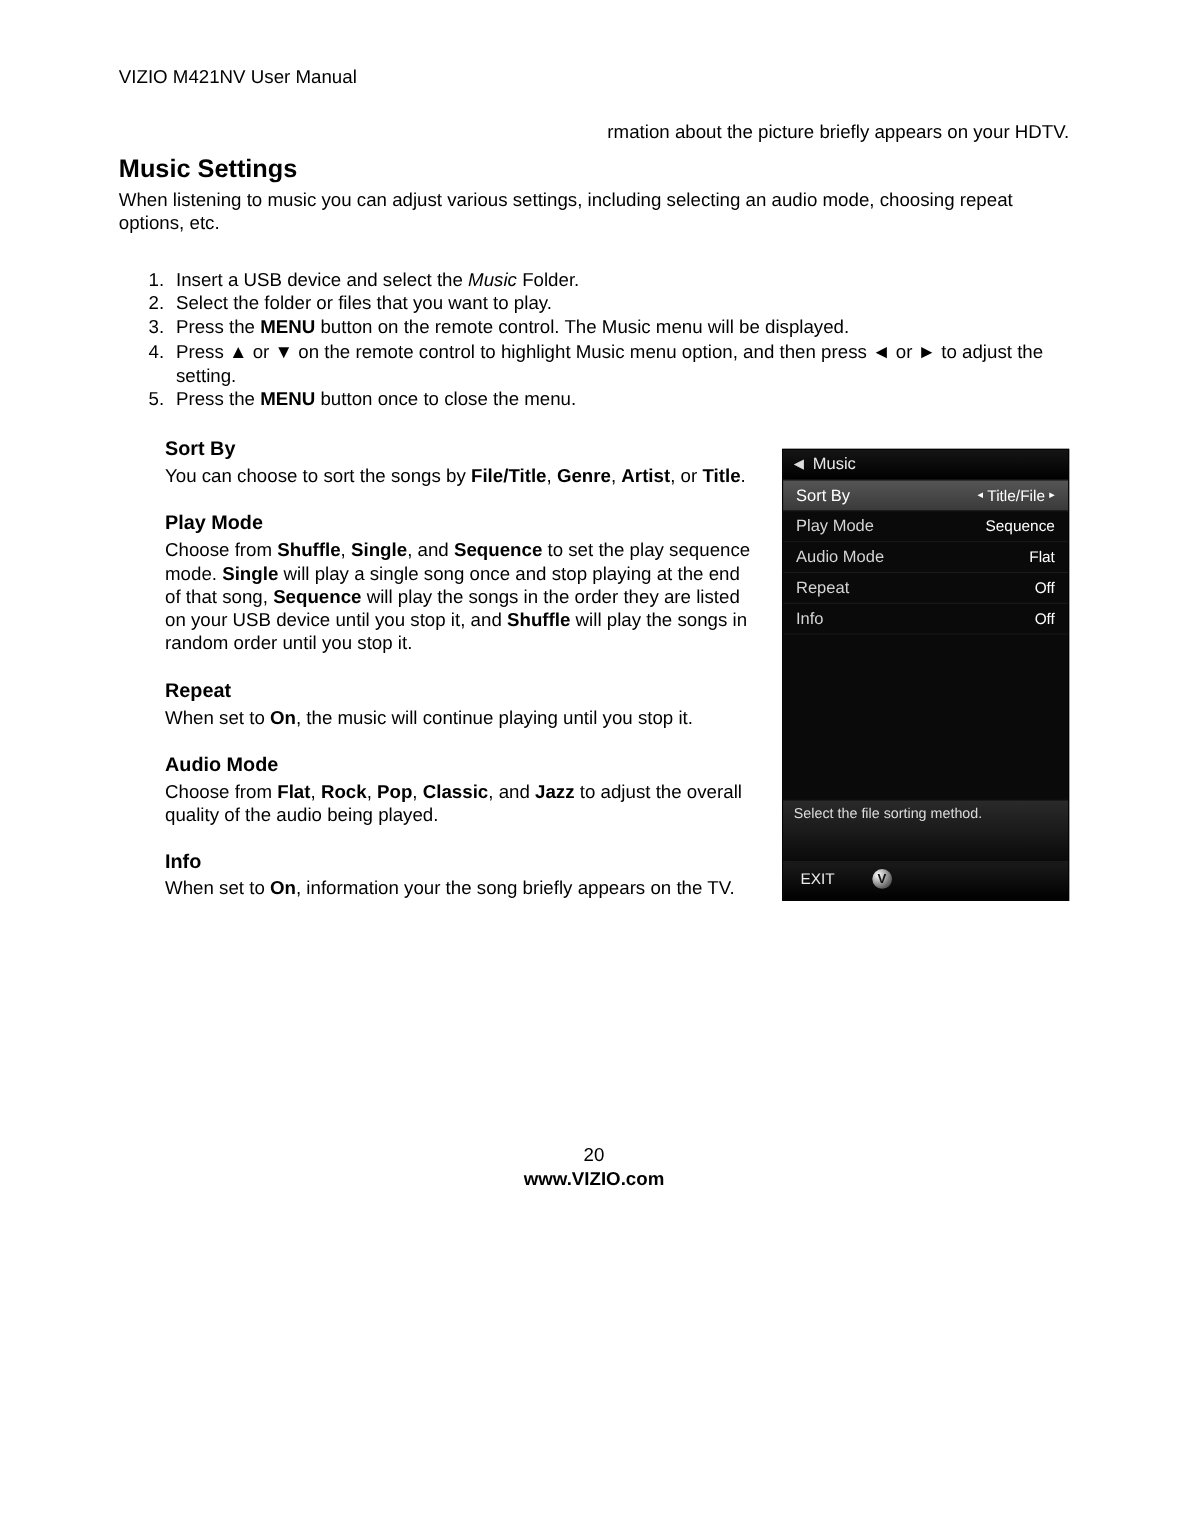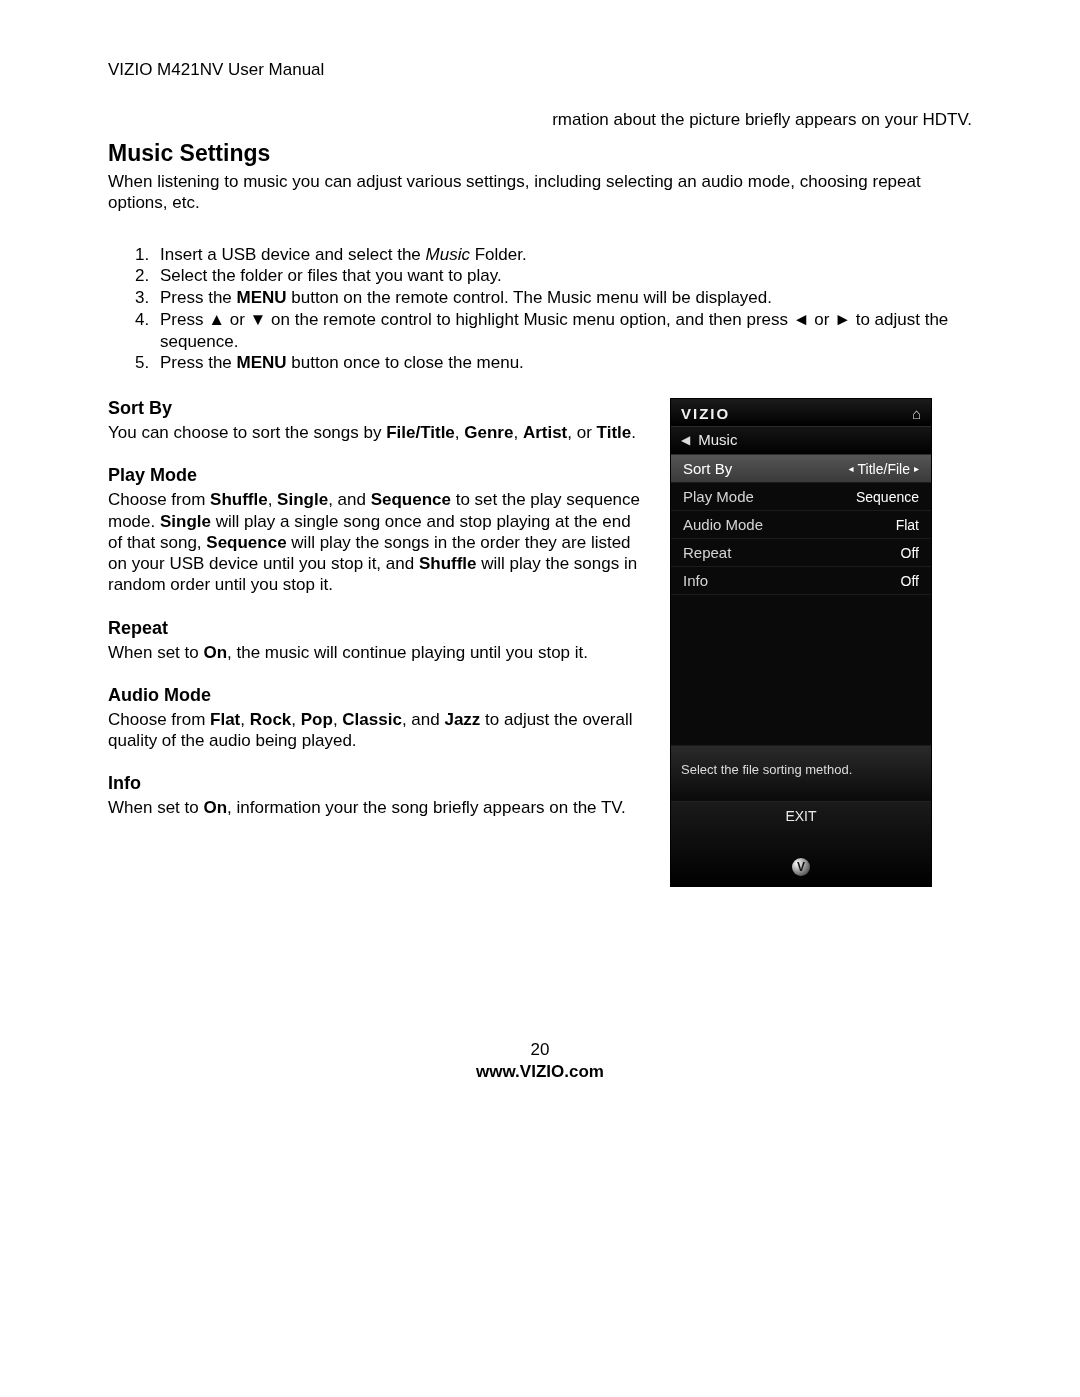--- a/index.html
+++ b/index.html
@@ -46,22 +46,23 @@
     line-height: 1.28;
     margin: 0 0 24px 0;
     padding-left: 46px;
   }
   ol.steps li {
     padding-left: 6px;
   }
   .lower-wrap {
     display: flex;
     flex-direction: row;
-    align-items: flex-start;
+    align-items: flex-end;
     gap: 22px;
+    margin-left: 42px;
   }
   .lower-left {
     width: 540px;
   }
   .subsection-title {
     font-size: 18px;
     font-weight: bold;
     margin: 0 0 3px 0;
   }
   .subsection-body {
@@ -127,37 +128,36 @@
     gap: 4px;
   }
   .tv-row.selected .value::before { content: "◂"; font-size: 10px; }
   .tv-row.selected .value::after  { content: "▸"; font-size: 10px; }
   .tv-blank {
     height: 150px;
     background: #0a0a0a;
     border-bottom: 1px solid #1b1b1b;
   }
   .tv-hint {
-    padding: 16px 10px 16px 10px;
+    padding: 4px 10px 16px 10px;
     font-size: 13px;
     color: #dcdcdc;
     background: linear-gradient(#2a2a2a,#0a0a0a);
     border-bottom: 1px solid #222;
     min-height: 56px;
     box-sizing: border-box;
   }
   .tv-footer {
     display: flex;
     align-items: center;
     gap: 34px;
     padding: 6px 16px 10px 16px;
     background: linear-gradient(#1a1a1a,#000);
     font-size: 14px;
     color: #eaeaea;
-    flex-direction: column;
   }
   .vizio-v {
     display: inline-flex;
     width: 18px; height: 18px;
     border-radius: 50%;
     background: radial-gradient(circle at 30% 30%, #fff, #777 60%, #222);
     color: #111;
     font-weight: bold;
     font-size: 12px;
     align-items: center;
@@ -198,21 +198,21 @@
     <div class="intro-para">When listening to music you can adjust various settings, including selecting an audio mode, choosing repeat options, etc.</div>
 
     <ol class="steps">
       <li>
         <span>Insert a USB device and select the </span><span class="ital">Music</span><span> Folder.</span>
       </li>
       <li>Select the folder or files that you want to play.</li>
       <li>
         <span>Press the </span><b>MENU</b><span> button on the remote control. The Music menu will be displayed.</span>
       </li>
-      <li>Press ▲ or ▼ on the remote control to highlight Music menu option, and then press ◄ or ► to adjust the sequence.</li>
+      <li>Press ▲ or ▼ on the remote control to highlight Music menu option, and then press ◄ or ► to adjust the setting.</li>
       <li>
         <span>Press the </span><b>MENU</b><span> button once to close the menu.</span>
       </li>
     </ol>
 
     <div class="lower-wrap">
       <div class="lower-left">
 
         <div>
           <div class="subsection-title">Sort By</div>
@@ -245,24 +245,20 @@
         <div class="info-block">
           <div class="subsection-title">Info</div>
           <div class="subsection-body">
             <span>When set to </span><b>On</b><span>, information your the song briefly appears on the TV.</span>
           </div>
         </div>
 
       </div>
 
       <div class="tv-menu">
-        <div class="tv-header">
-          <span class="tv-brand">VIZIO</span>
-          <span class="home-ico">⌂</span>
-        </div>
         <div class="tv-breadcrumb">
           <span class="back-caret">◀</span>
           <span>Music</span>
         </div>
 
         <div class="tv-row selected">
           <span>Sort By</span>
           <span class="value">Title/File</span>
         </div>
         <div class="tv-row">

